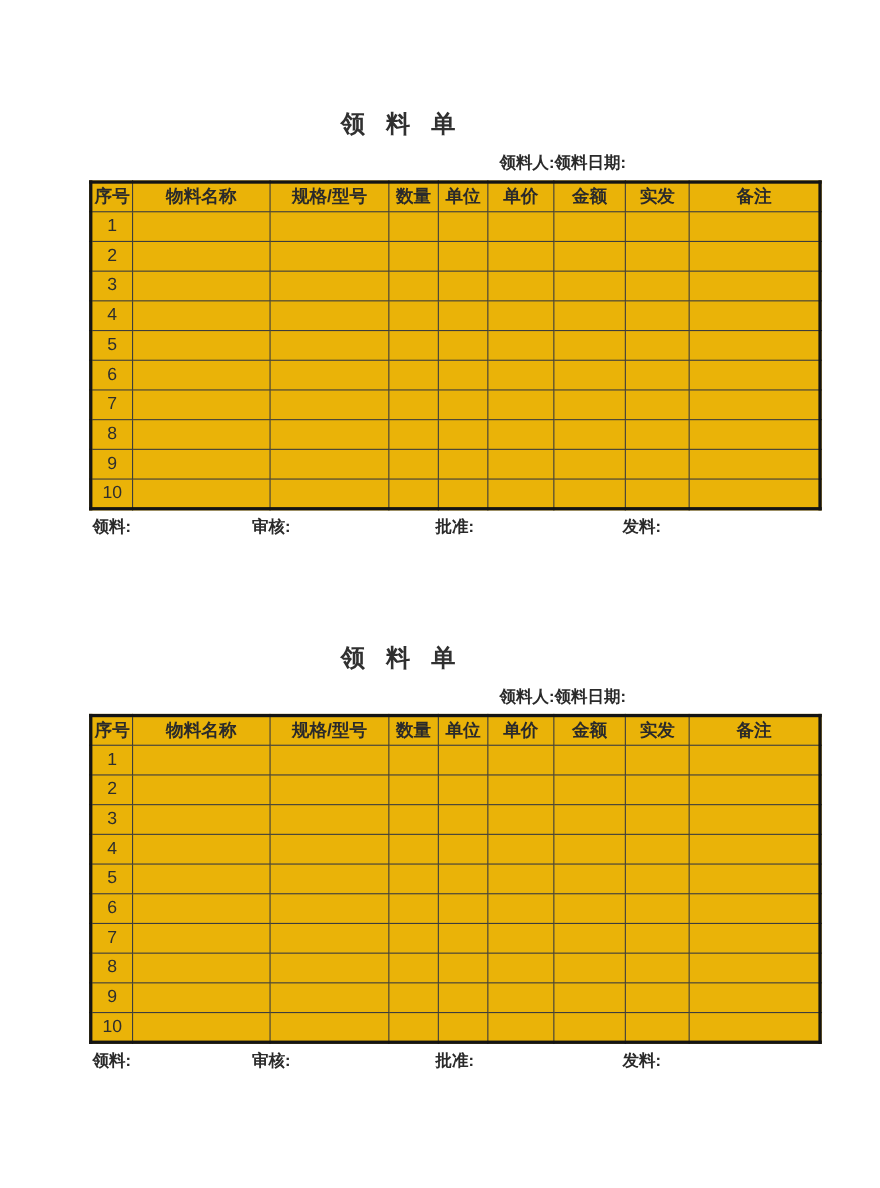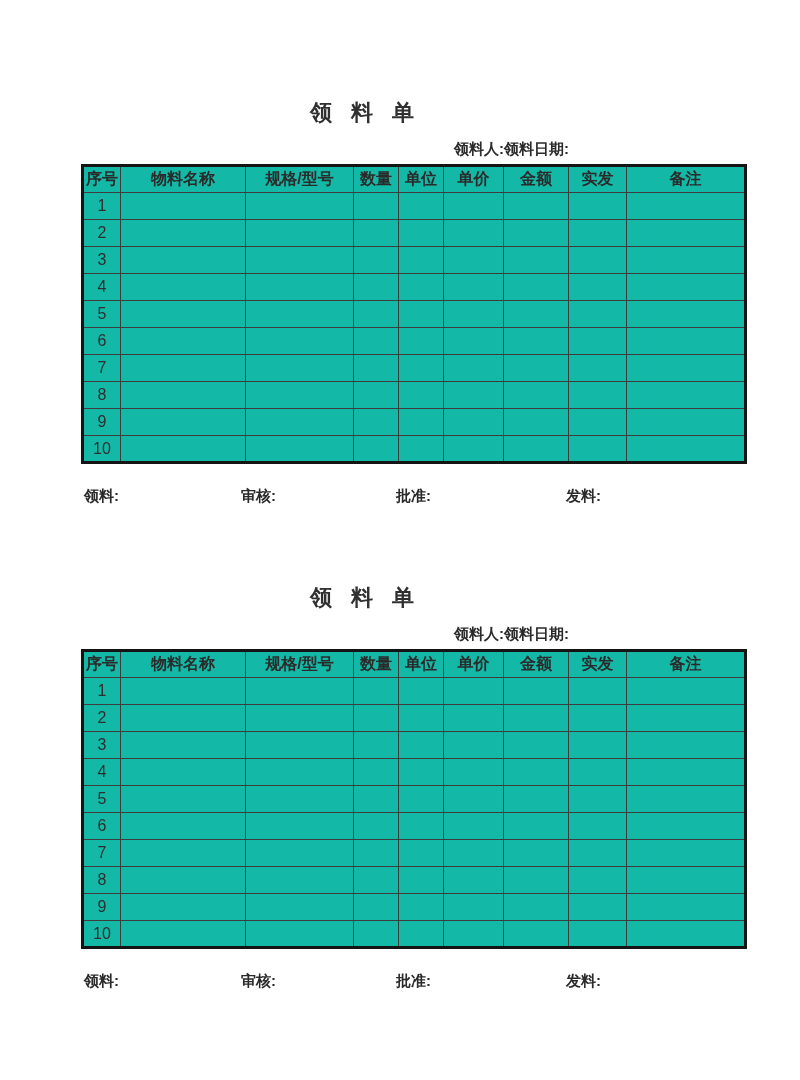--- a/index.html
+++ b/index.html
@@ -16,36 +16,36 @@
     letter-spacing: 4px; word-spacing: 5px; color: #303030; line-height: 26px;
   }
   .form-meta {
     display: flex; justify-content: flex-end; align-items: flex-end;
     margin: 13px 0 6px; padding-left: 3px;
     font-size: 15px; font-weight: bold; line-height: 19px; color: #2a2a2a;
   }
   .form-meta .date-label { margin-right: 78px; }
   .form-table {
     width: 663px; border-collapse: collapse; table-layout: fixed;
-    border: 3px solid #141414; background: #14b8a6;
+    border: 3px solid #141414; background: #eab308;
   }
   .form-table th, .form-table td {
     border: 1px solid #3d3d3d; height: 27px; padding: 0 2px;
     text-align: center; vertical-align: middle; font-size: 16px;
     overflow: hidden; white-space: nowrap;
   }
   .form-table th { font-weight: bold; color: #2a2a2a; }
   .form-table td.row-no { font-weight: normal; color: #2e2e2e; }
   .form-footer {
-    position: relative; height: 20px; margin-top: 22px;
+    position: relative; height: 20px; margin-top: 6px;
     font-size: 15px; font-weight: bold; line-height: 20px; color: #2a2a2a;
   }
   .form-footer span { position: absolute; top: 0; }
   .fpos-1 { left: 3px; }
-  .fpos-2 { left: 160px; }
+  .fpos-2 { left: 148px; }
   .fpos-3 { left: 315px; }
   .fpos-4 { left: 485px; }
 </style>
 </head>
 <body>
 
 <section class="form form--first">
   <h1 class="form-title">领 料 单</h1>
 
   <div class="form-meta">

